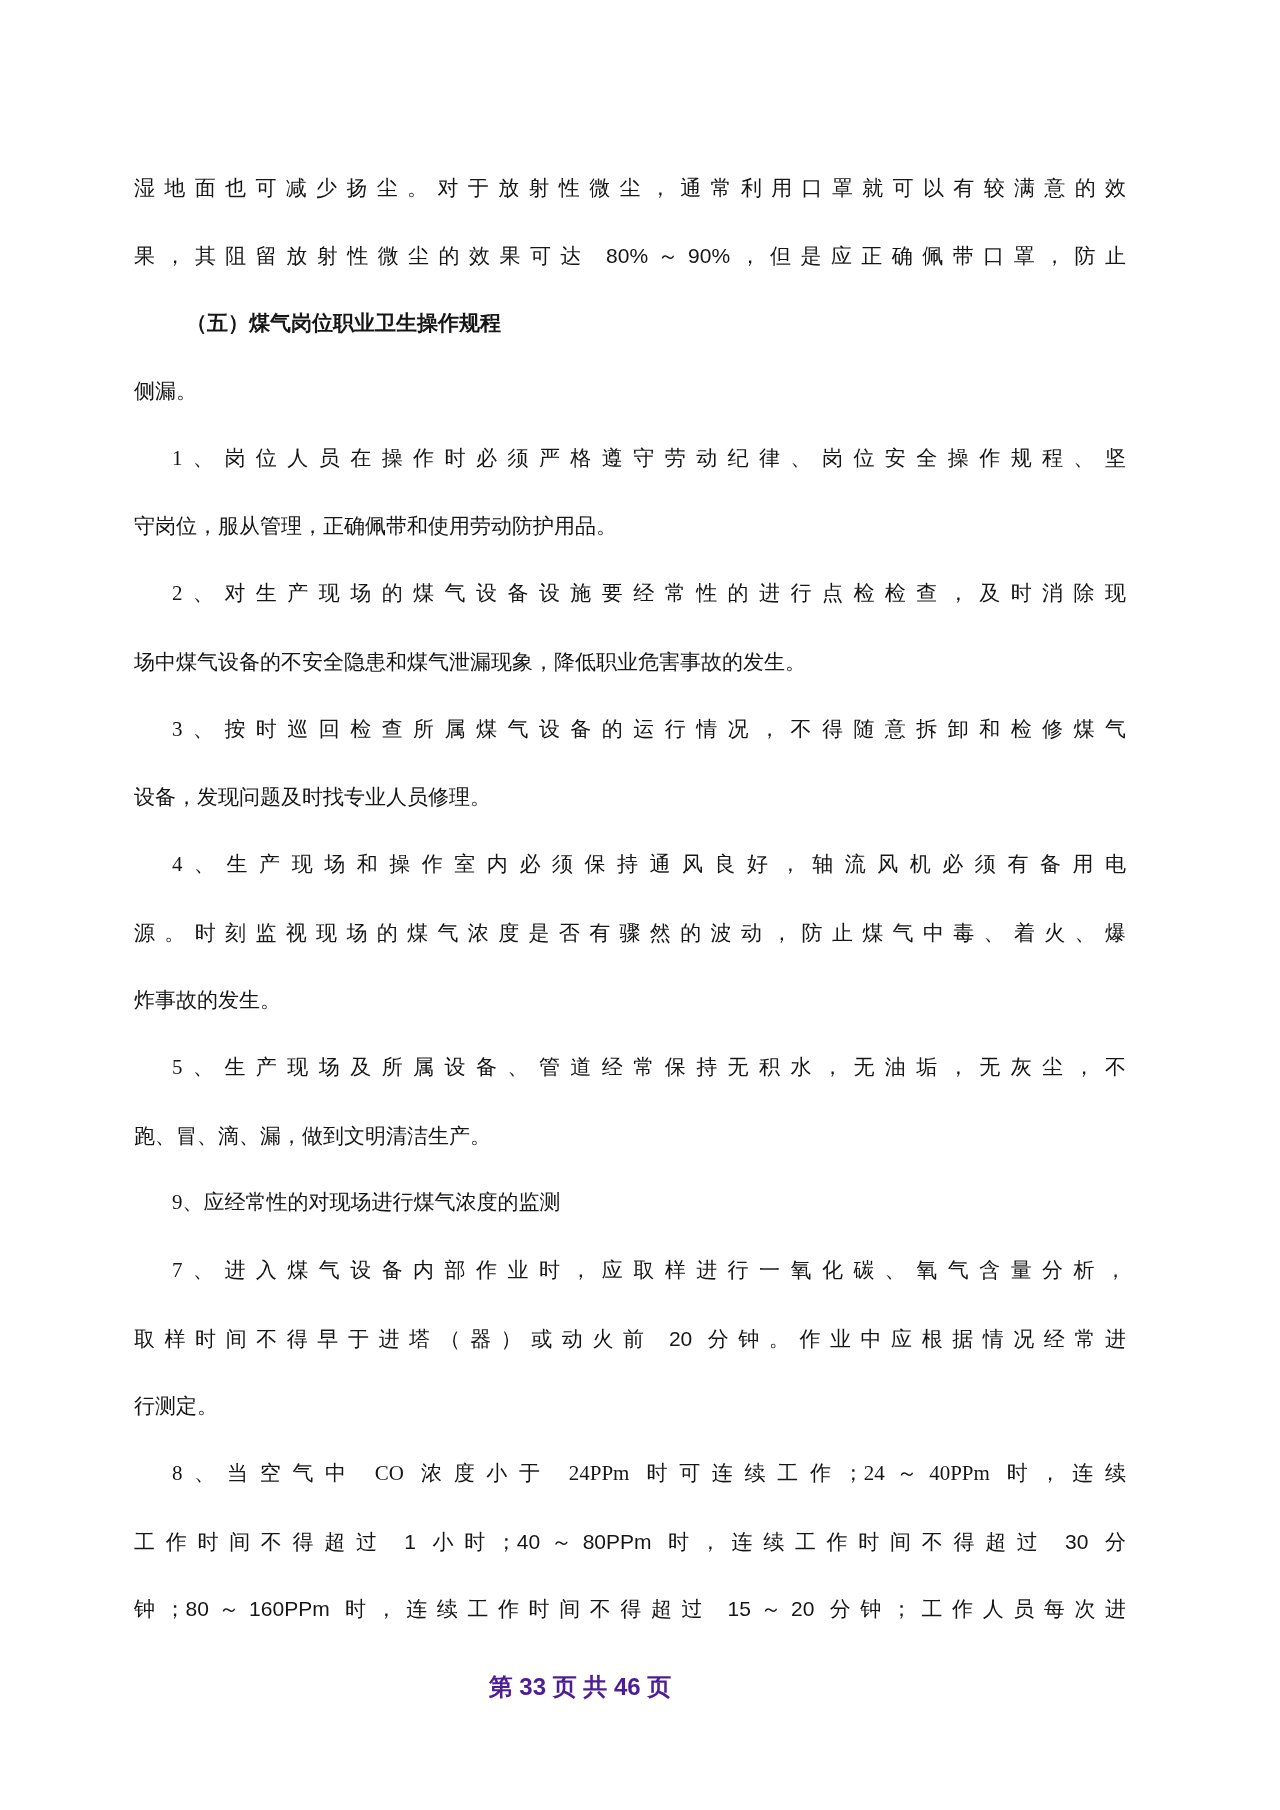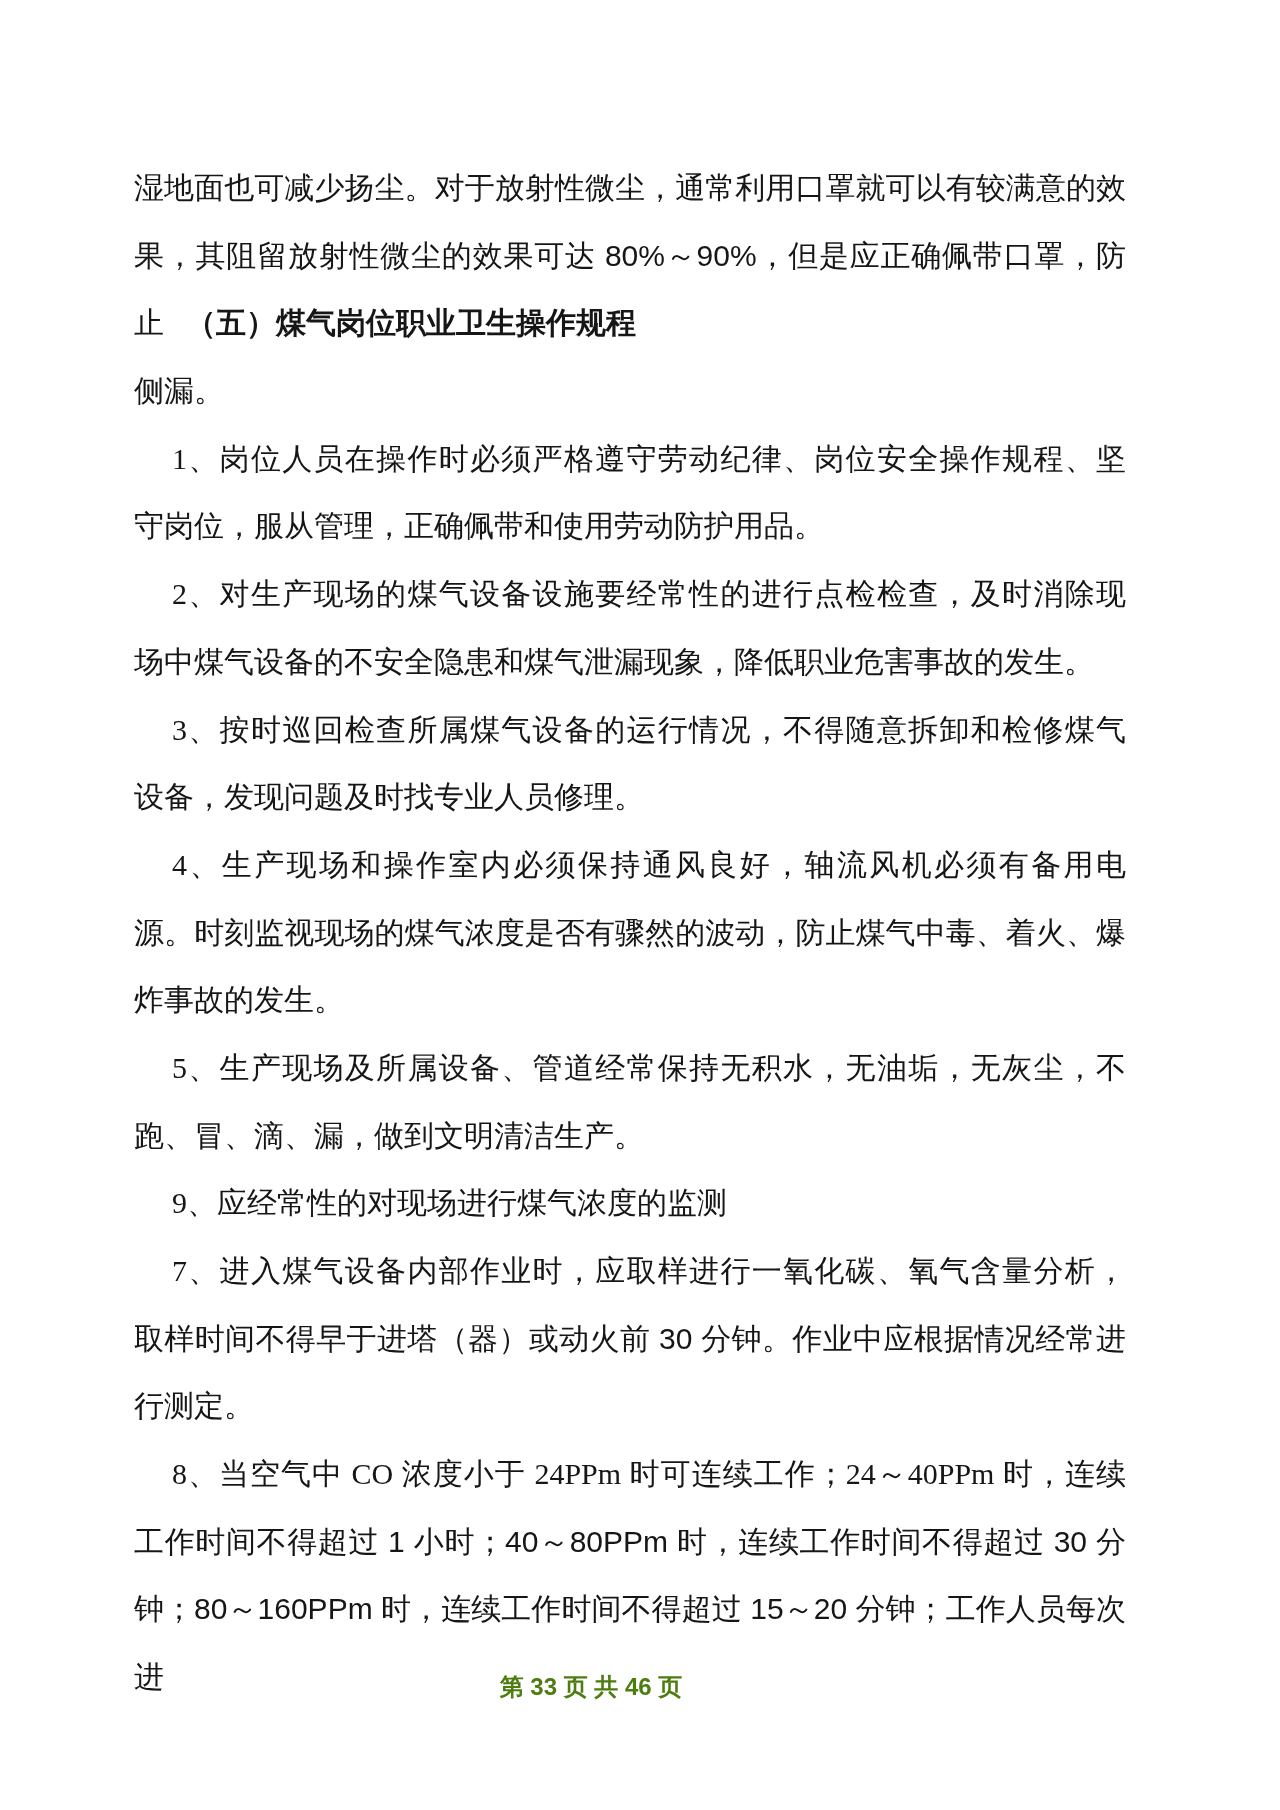--- a/index.html
+++ b/index.html
@@ -19,21 +19,21 @@
   .page {
     position: absolute;
     inset: 0;
     background: #ffffff;
   }
   .doc {
     position: absolute;
     left: 134px;
     top: 154px;
     width: 992px;
-    font-size: 30px;
+    font-size: 21px;
   }
   .line {
     height: 67.7px;
     line-height: 67.7px;
     text-align: justify;
     text-align-last: left;
     white-space: normal;
     overflow: visible;
   }
   .line.full {
@@ -44,28 +44,28 @@
     font-family: Liberation Serif, serif;
   }
   .line.heading {
     font-weight: bold;
     text-indent: 52px;
     font-family: "Liberation Sans", sans-serif;
   }
   .footer {
     position: absolute;
     top: 1669px;
-    left: 11px;
+    left: 0;
     width: 1160px;
     text-align: center;
     font-size: 24px;
     line-height: 36px;
     font-weight: bold;
     font-family: "Liberation Sans", serif;
-    color: #4d7c0f;
+    color: #4c1d95;
   }
 </style>
 </head>
 <body>
 
 <div class="page">
   <div class="doc">
     <div class="line full">湿地面也可减少扬尘。对于放射性微尘，通常利用口罩就可以有较满意的效</div>
     <div class="line full">果，其阻留放射性微尘的效果可达 80%～90%，但是应正确佩带口罩，防止</div>
     <div class="line heading">（五）煤气岗位职业卫生操作规程</div>
@@ -76,20 +76,20 @@
     <div class="line">场中煤气设备的不安全隐患和煤气泄漏现象，降低职业危害事故的发生。</div>
     <div class="line p full">3、按时巡回检查所属煤气设备的运行情况，不得随意拆卸和检修煤气</div>
     <div class="line">设备，发现问题及时找专业人员修理。</div>
     <div class="line p full">4、生产现场和操作室内必须保持通风良好，轴流风机必须有备用电</div>
     <div class="line full">源。时刻监视现场的煤气浓度是否有骤然的波动，防止煤气中毒、着火、爆</div>
     <div class="line">炸事故的发生。</div>
     <div class="line p full">5、生产现场及所属设备、管道经常保持无积水，无油垢，无灰尘，不</div>
     <div class="line">跑、冒、滴、漏，做到文明清洁生产。</div>
     <div class="line p">9、应经常性的对现场进行煤气浓度的监测</div>
     <div class="line p full">7、进入煤气设备内部作业时，应取样进行一氧化碳、氧气含量分析，</div>
-    <div class="line full">取样时间不得早于进塔（器）或动火前 30 分钟。作业中应根据情况经常进</div>
+    <div class="line full">取样时间不得早于进塔（器）或动火前 20 分钟。作业中应根据情况经常进</div>
     <div class="line">行测定。</div>
     <div class="line p full">8、当空气中 CO 浓度小于 24PPm 时可连续工作；24～40PPm 时，连续</div>
     <div class="line full">工作时间不得超过 1 小时；40～80PPm 时，连续工作时间不得超过 30 分</div>
     <div class="line full">钟；80～160PPm 时，连续工作时间不得超过 15～20 分钟；工作人员每次进</div>
   </div>
   <div class="footer">第 33 页 共 46 页</div>
 </div>
 
 </body></html>

